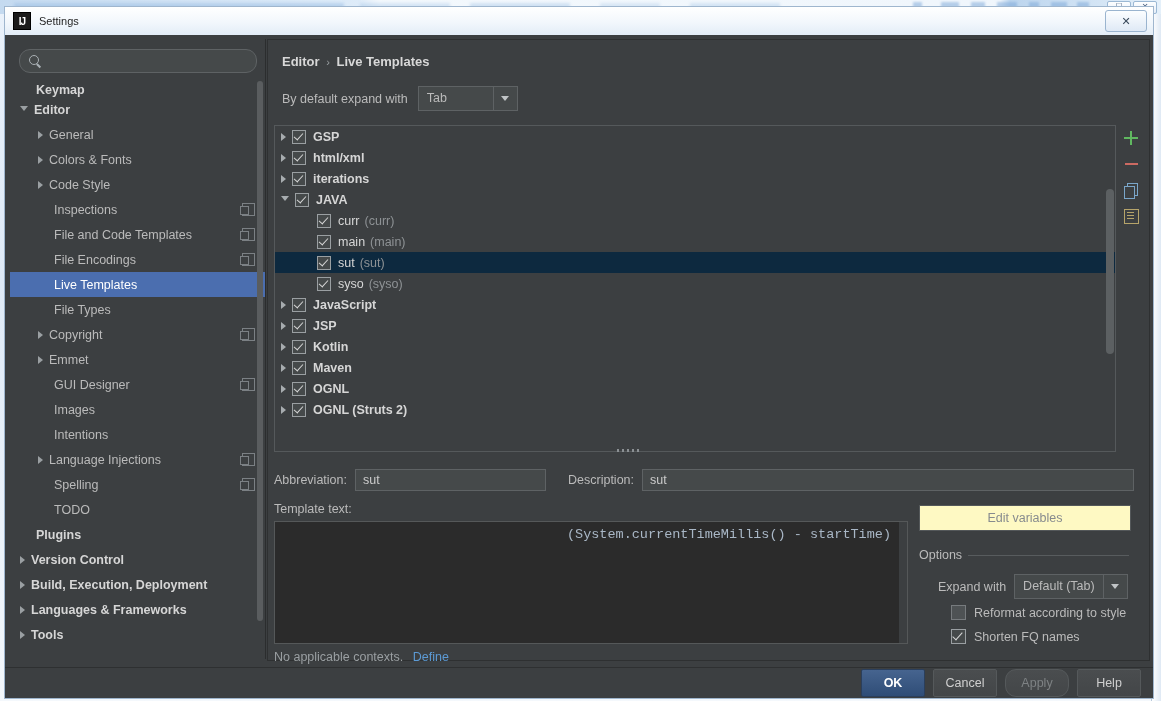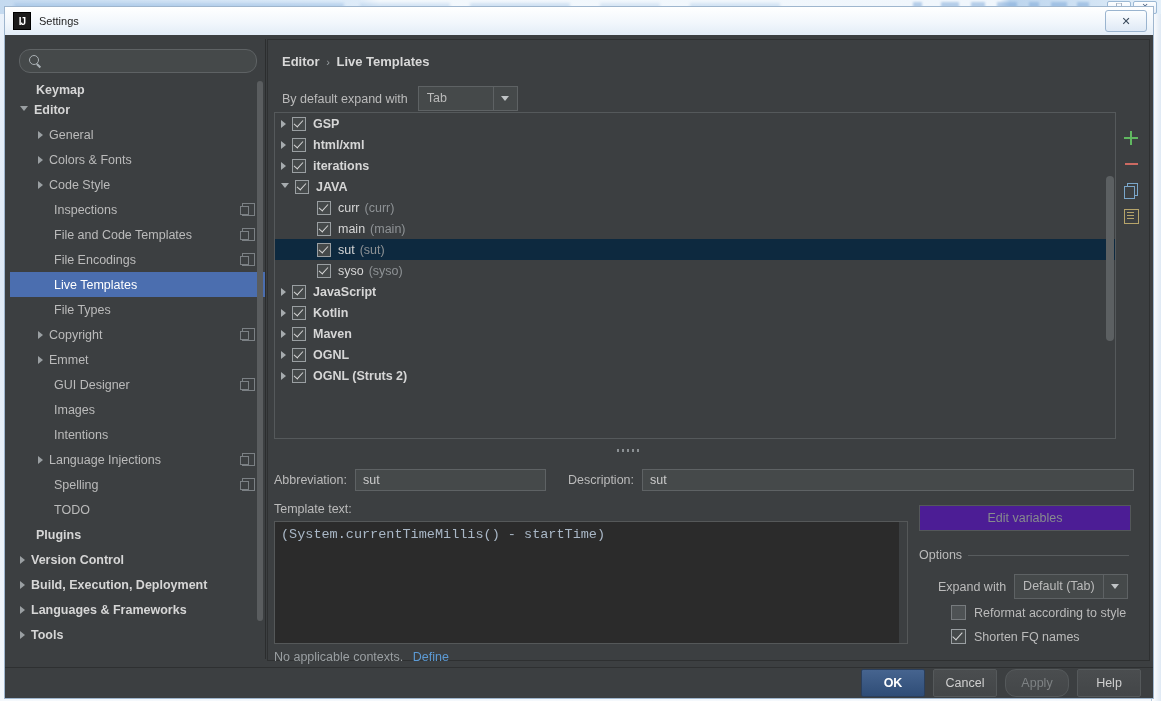--- a/index.html
+++ b/index.html
@@ -168,21 +168,21 @@
     width:23px; height:23px; border-left:1px solid #5e6264;
     display:flex;align-items:center;justify-content:center;
   }
   .combo .btn:after{
     content:""; border-left:4px solid transparent;border-right:4px solid transparent;
     border-top:5px solid #c0c4c6;
   }
 
   
   .tpl-panel {
-    position:absolute; left:6px; top:72px; width:840px; height:325px;
+    position:absolute; left:6px; top:85px; width:840px; height:325px;
     border:1px solid #55595b; background:#3c3f41; overflow:hidden;text-align:right;
   }
   .trow {
     height:21px; display:flex; align-items:center; padding-left:6px;
     font-size:12.5px; color:#d6d6d6; white-space:nowrap; position:relative;
   }
   .trow.group { font-weight:bold; }
   .trow.child { padding-left:42px; }
   .trow.sel { background:#0d293f; }
   .tarrow {
@@ -244,35 +244,35 @@
     height:22px; border:1px solid #5e6264; background:#45494a;
     color:#cccccc; font-size:12.5px; padding:0 7px; line-height:22px;
     font-family:"Liberation Sans",sans-serif; box-sizing:border-box;
   }
   .tpl-label { position:absolute; left:6px; top:462px; font-size:12.5px; color:#bbbbbb; }
   .tpl-text {
     position:absolute; left:6px; top:481px; width:632px; height:121px;
     background:#2b2b2b; border:1px solid #555859; overflow:hidden;
   }
   .tpl-text .code {
-    padding:5px 6px; font-family:"Liberation Mono", monospace;
-    font-size:13.5px; color:#a9b7c6; white-space:pre;
+    padding:5px 16px; font-family:"Liberation Mono", monospace;
+    font-size:13.5px; color:#a9b7c6; white-space:pre;text-align:right;
   }
   .tpl-vscroll {
     position:absolute; right:0; top:0; width:8px; height:121px; background:#3c3f41;
   }
   .ctx-line {
     position:absolute; left:6px; top:610px; font-size:12.5px; color:#9a9fa2;
   }
   .ctx-line a { color:#5c9ad4; text-decoration:none; margin-left:6px; }
 
   
   .edit-vars {
     position:absolute; left:651px; top:465px; width:210px; height:24px;
-    border:1px solid #54585a; background:#4c1d95;
+    border:1px solid #54585a; background:#fef9c3;
     color:#878b8e; font-size:12.5px; display:flex;align-items:center;justify-content:center;
   }
   .opt-group-title {
     position:absolute; left:651px; top:508px; font-size:12.5px; color:#bbbbbb;
   }
   .opt-rule {
     position:absolute; left:700px; top:515px; width:161px; height:1px; background:#585c5e;
   }
   .opt-expand {
     position:absolute; left:670px; top:534px; display:flex; align-items:center;
@@ -521,20 +521,25 @@
                 <span class="tname dim">(syso)</span>
               </div>
               <div class="trow group">
                 <span class="tarrow"></span>
                 <span class="chk on"></span>
                 <span class="tname">JavaScript</span>
               </div>
               <div class="trow group">
                 <span class="tarrow"></span>
                 <span class="chk on"></span>
+                <span class="tname">JSP</span>
+              </div>
+              <div class="trow group">
+                <span class="tarrow"></span>
+                <span class="chk on"></span>
                 <span class="tname">Kotlin</span>
               </div>
               <div class="trow group">
                 <span class="tarrow"></span>
                 <span class="chk on"></span>
                 <span class="tname">Maven</span>
               </div>
               <div class="trow group">
                 <span class="tarrow"></span>
                 <span class="chk on"></span>

